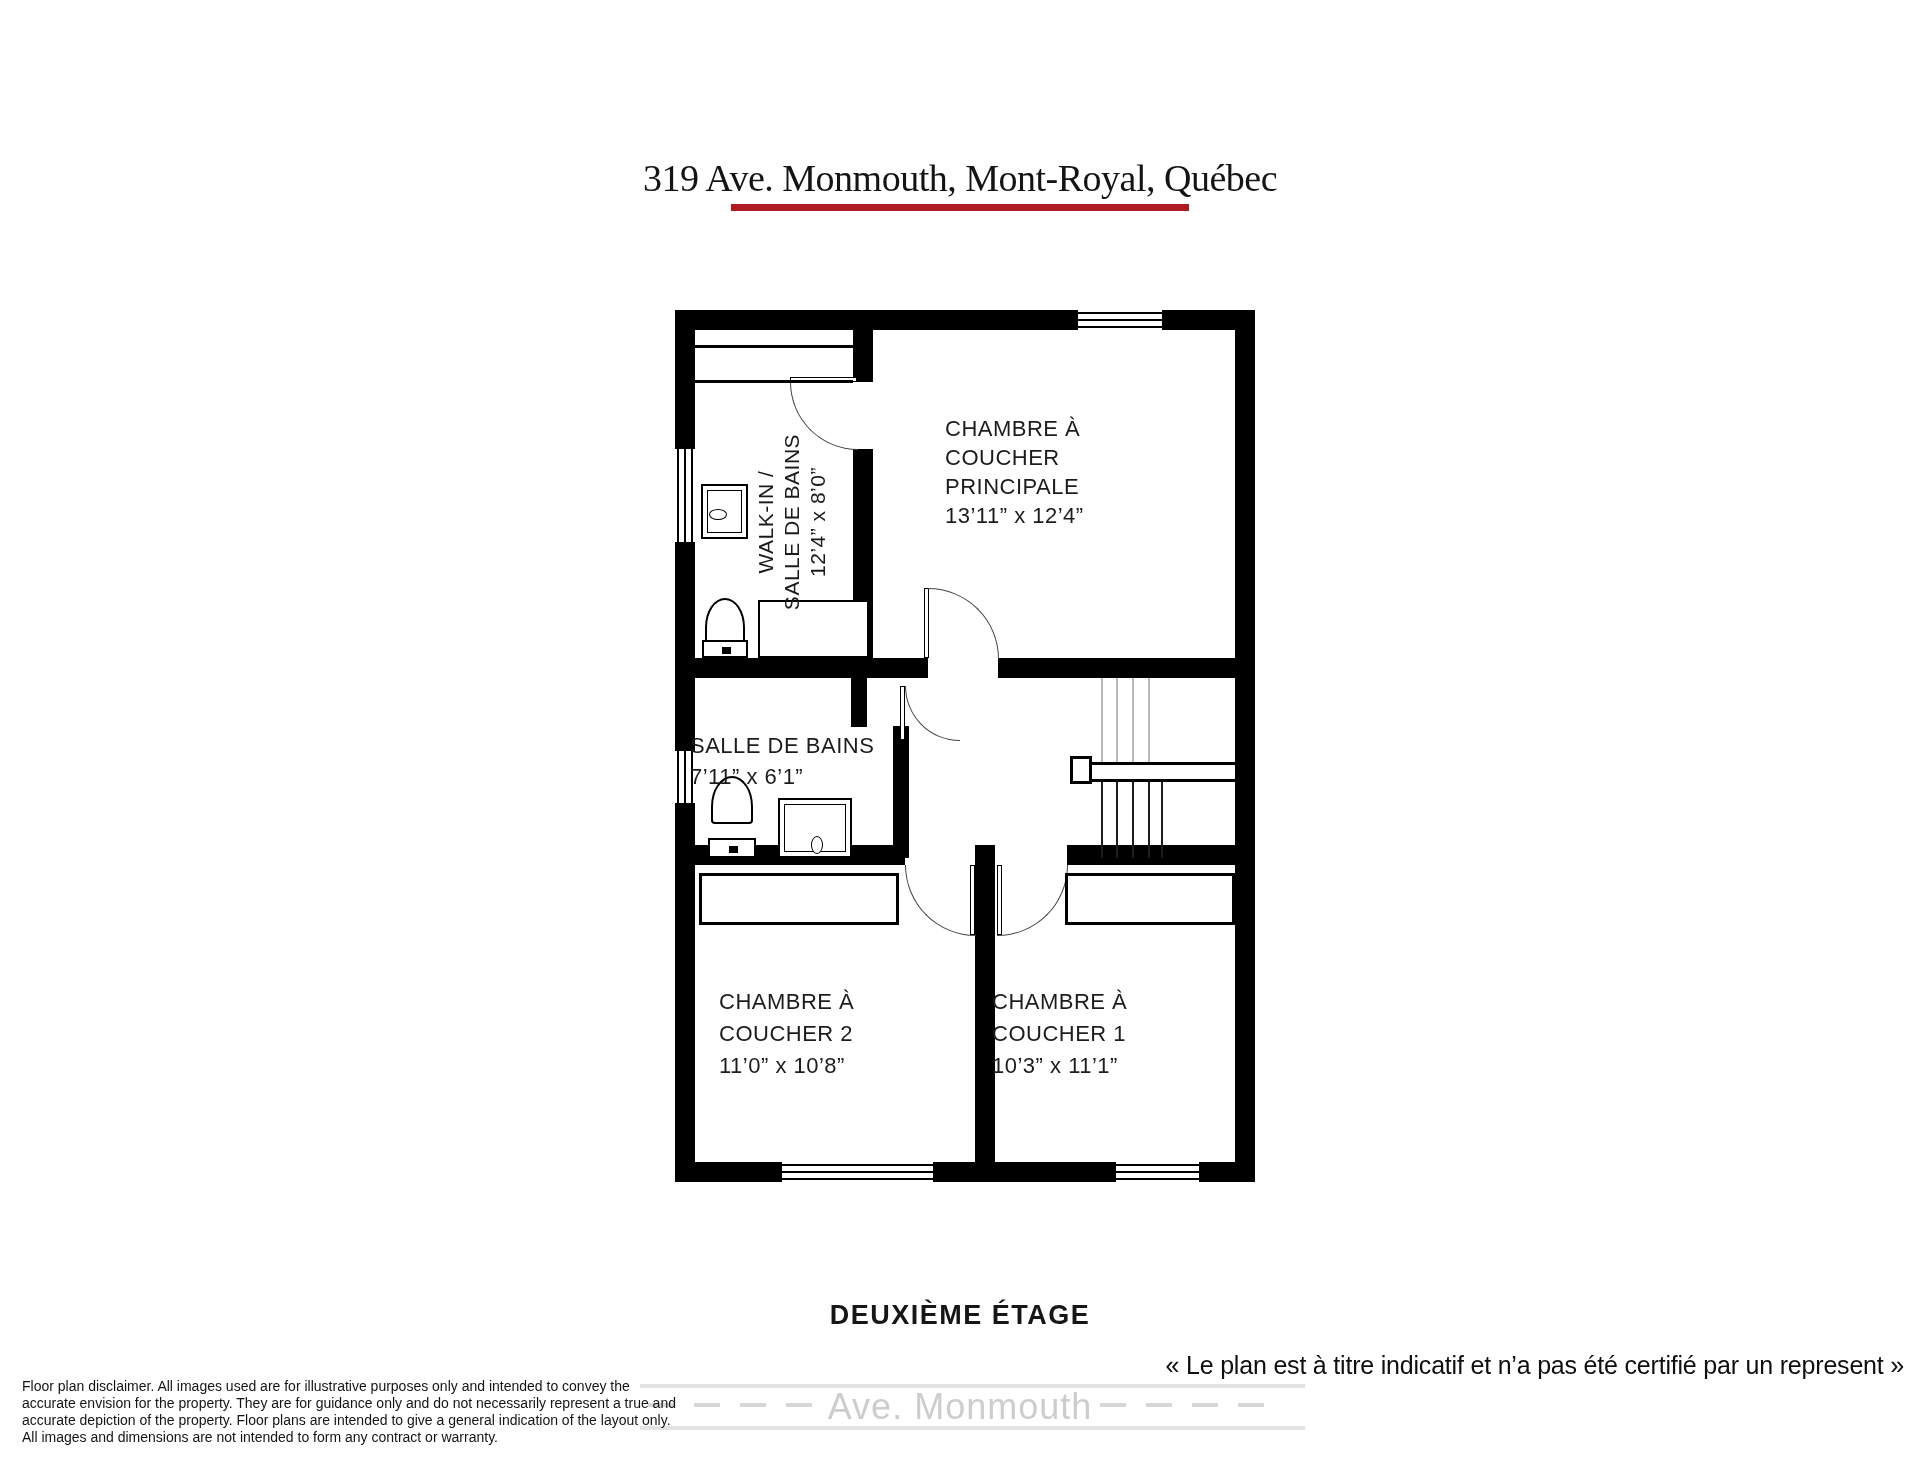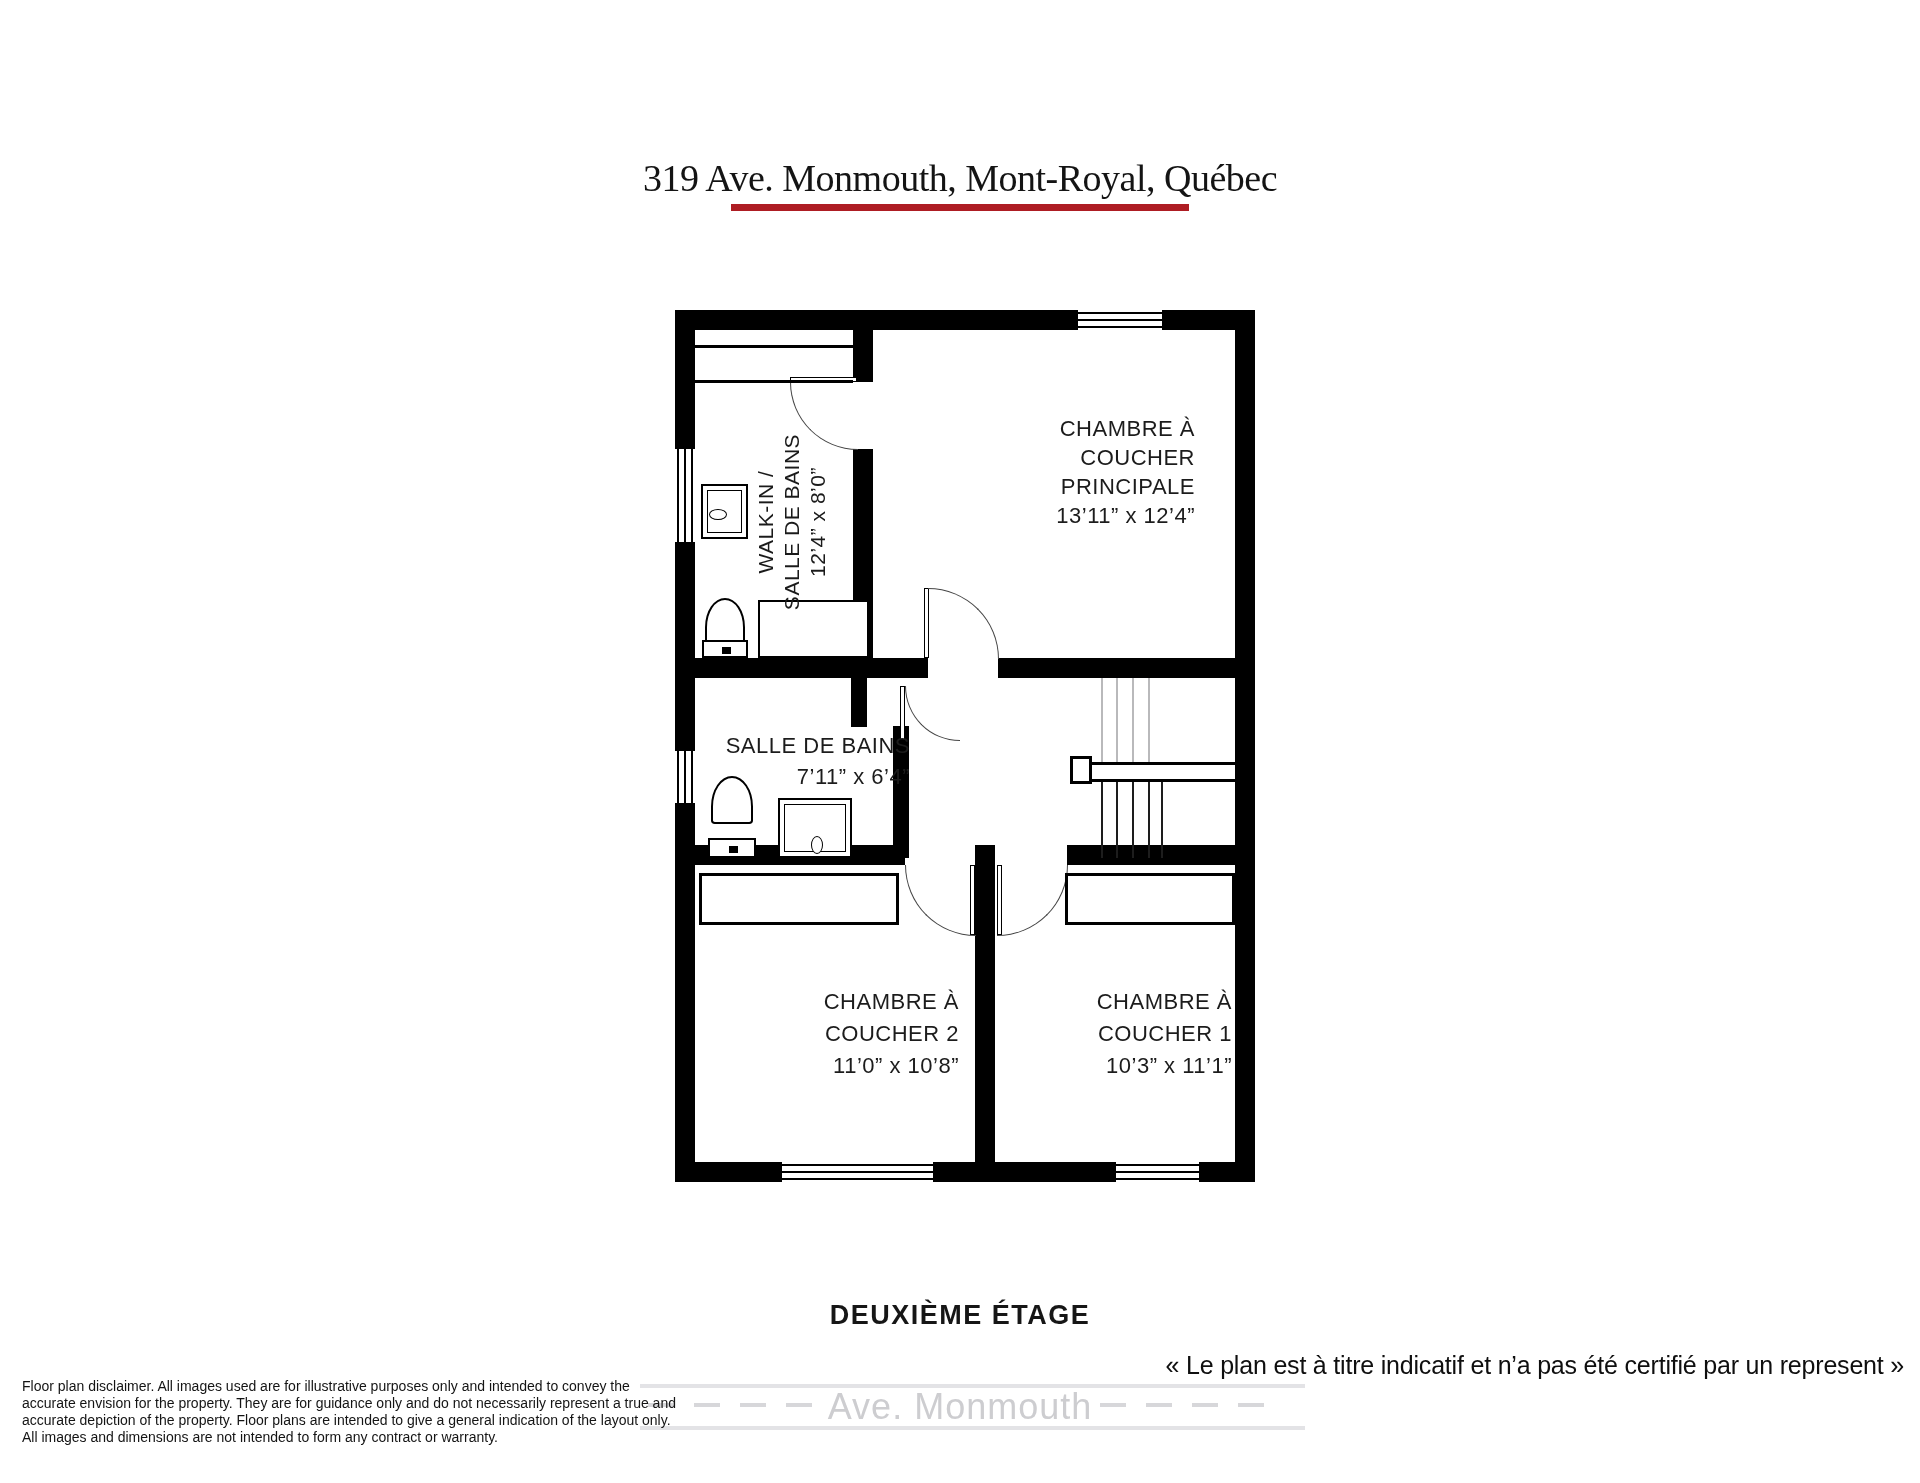--- a/index.html
+++ b/index.html
@@ -29,21 +29,21 @@
   .toilet-bowl{position:absolute;border:2px solid #000;box-sizing:border-box;background:#fff;
                border-radius:55% 55% 10% 10% / 70% 70% 8% 8%;}
   .toilet-tank{position:absolute;border:2px solid #000;box-sizing:border-box;background:#fff;}
   .toilet-dot{position:absolute;width:9px;height:7px;background:#000;}
   .tread{position:absolute;width:2px;}
   .tread.light{background:#b9b9bb;}
   .tread.dark{background:#1d1d1d;}
   .rail{position:absolute;height:3px;background:#000;}
   .newel{position:absolute;border:3px solid #000;box-sizing:border-box;background:#fff;}
   
-  .room-label{position:absolute;text-align:right;font-size:22px;line-height:29px;
+  .room-label{position:absolute;text-align:left;font-size:22px;line-height:29px;
               letter-spacing:0.5px;color:#1c1c1c;white-space:nowrap;}
   .room-label .dim{letter-spacing:0.5px;}
   .rot{position:absolute;transform:translate(-50%,-50%) rotate(-90deg);text-align:center;
        font-size:21px;line-height:26px;letter-spacing:0.5px;white-space:nowrap;}
   
   .floor-label{position:absolute;left:660px;top:1300px;width:600px;text-align:center;
                font-size:27px;font-weight:700;letter-spacing:1.5px;color:#161616;}
   .note{position:absolute;left:1004px;top:1351px;width:900px;text-align:right;
         font-size:25px;letter-spacing:-0.2px;color:#0f0f0f;}
   .disclaimer{position:absolute;left:22px;top:1378px;font-size:14px;line-height:17px;color:#141414;}
@@ -171,21 +171,21 @@
     </div>
 
     <div class="rot" style="left:117px;top:212px;">
       <div>WALK-IN /</div>
       <div>SALLE DE BAINS</div>
       <div class="dim">12’4” x 8’0”</div>
     </div>
 
     <div class="room-label" style="left:15px;top:420px;width:220px;line-height:31px;">
       <div>SALLE DE BAINS</div>
-      <div class="dim">7’11” x 6’4”</div>
+      <div class="dim">7’11” x 6’1”</div>
     </div>
 
     <div class="room-label" style="left:44px;top:676px;width:240px;line-height:32px;">
       <div>CHAMBRE À</div>
       <div>COUCHER 2</div>
       <div class="dim">11’0” x 10’8”</div>
     </div>
 
     <div class="room-label" style="left:317px;top:676px;width:240px;line-height:32px;">
       <div>CHAMBRE À</div>

